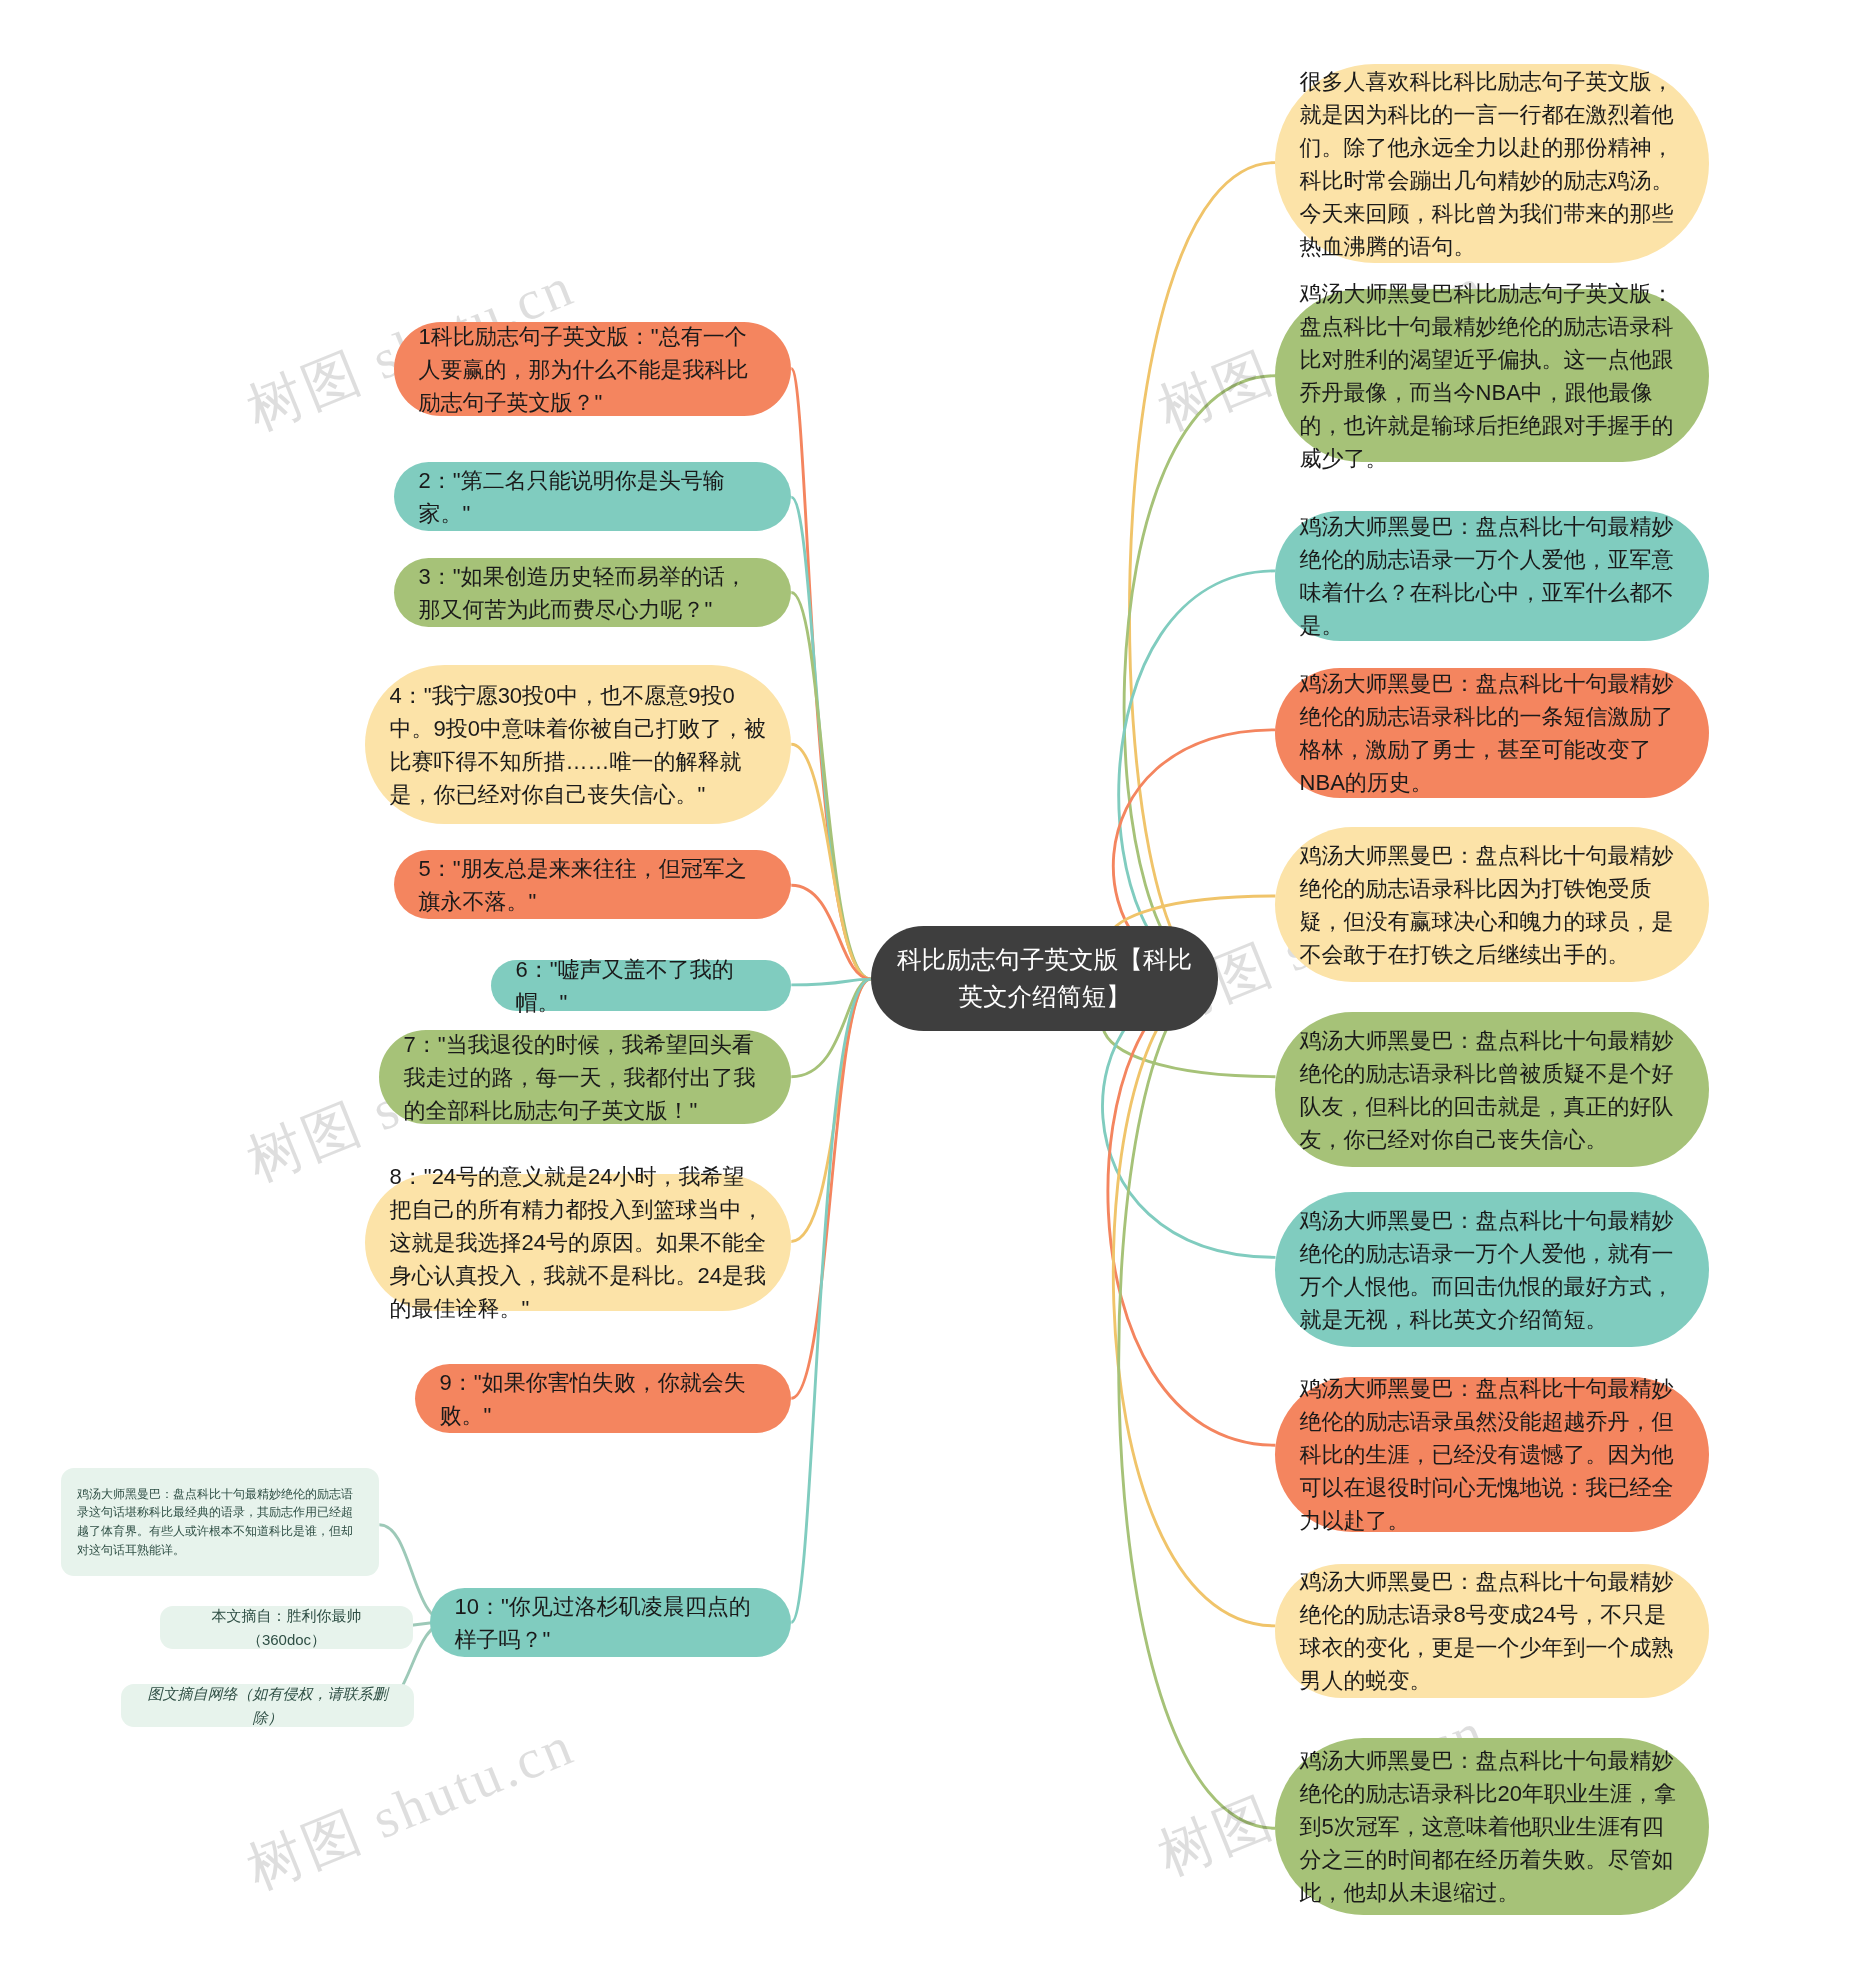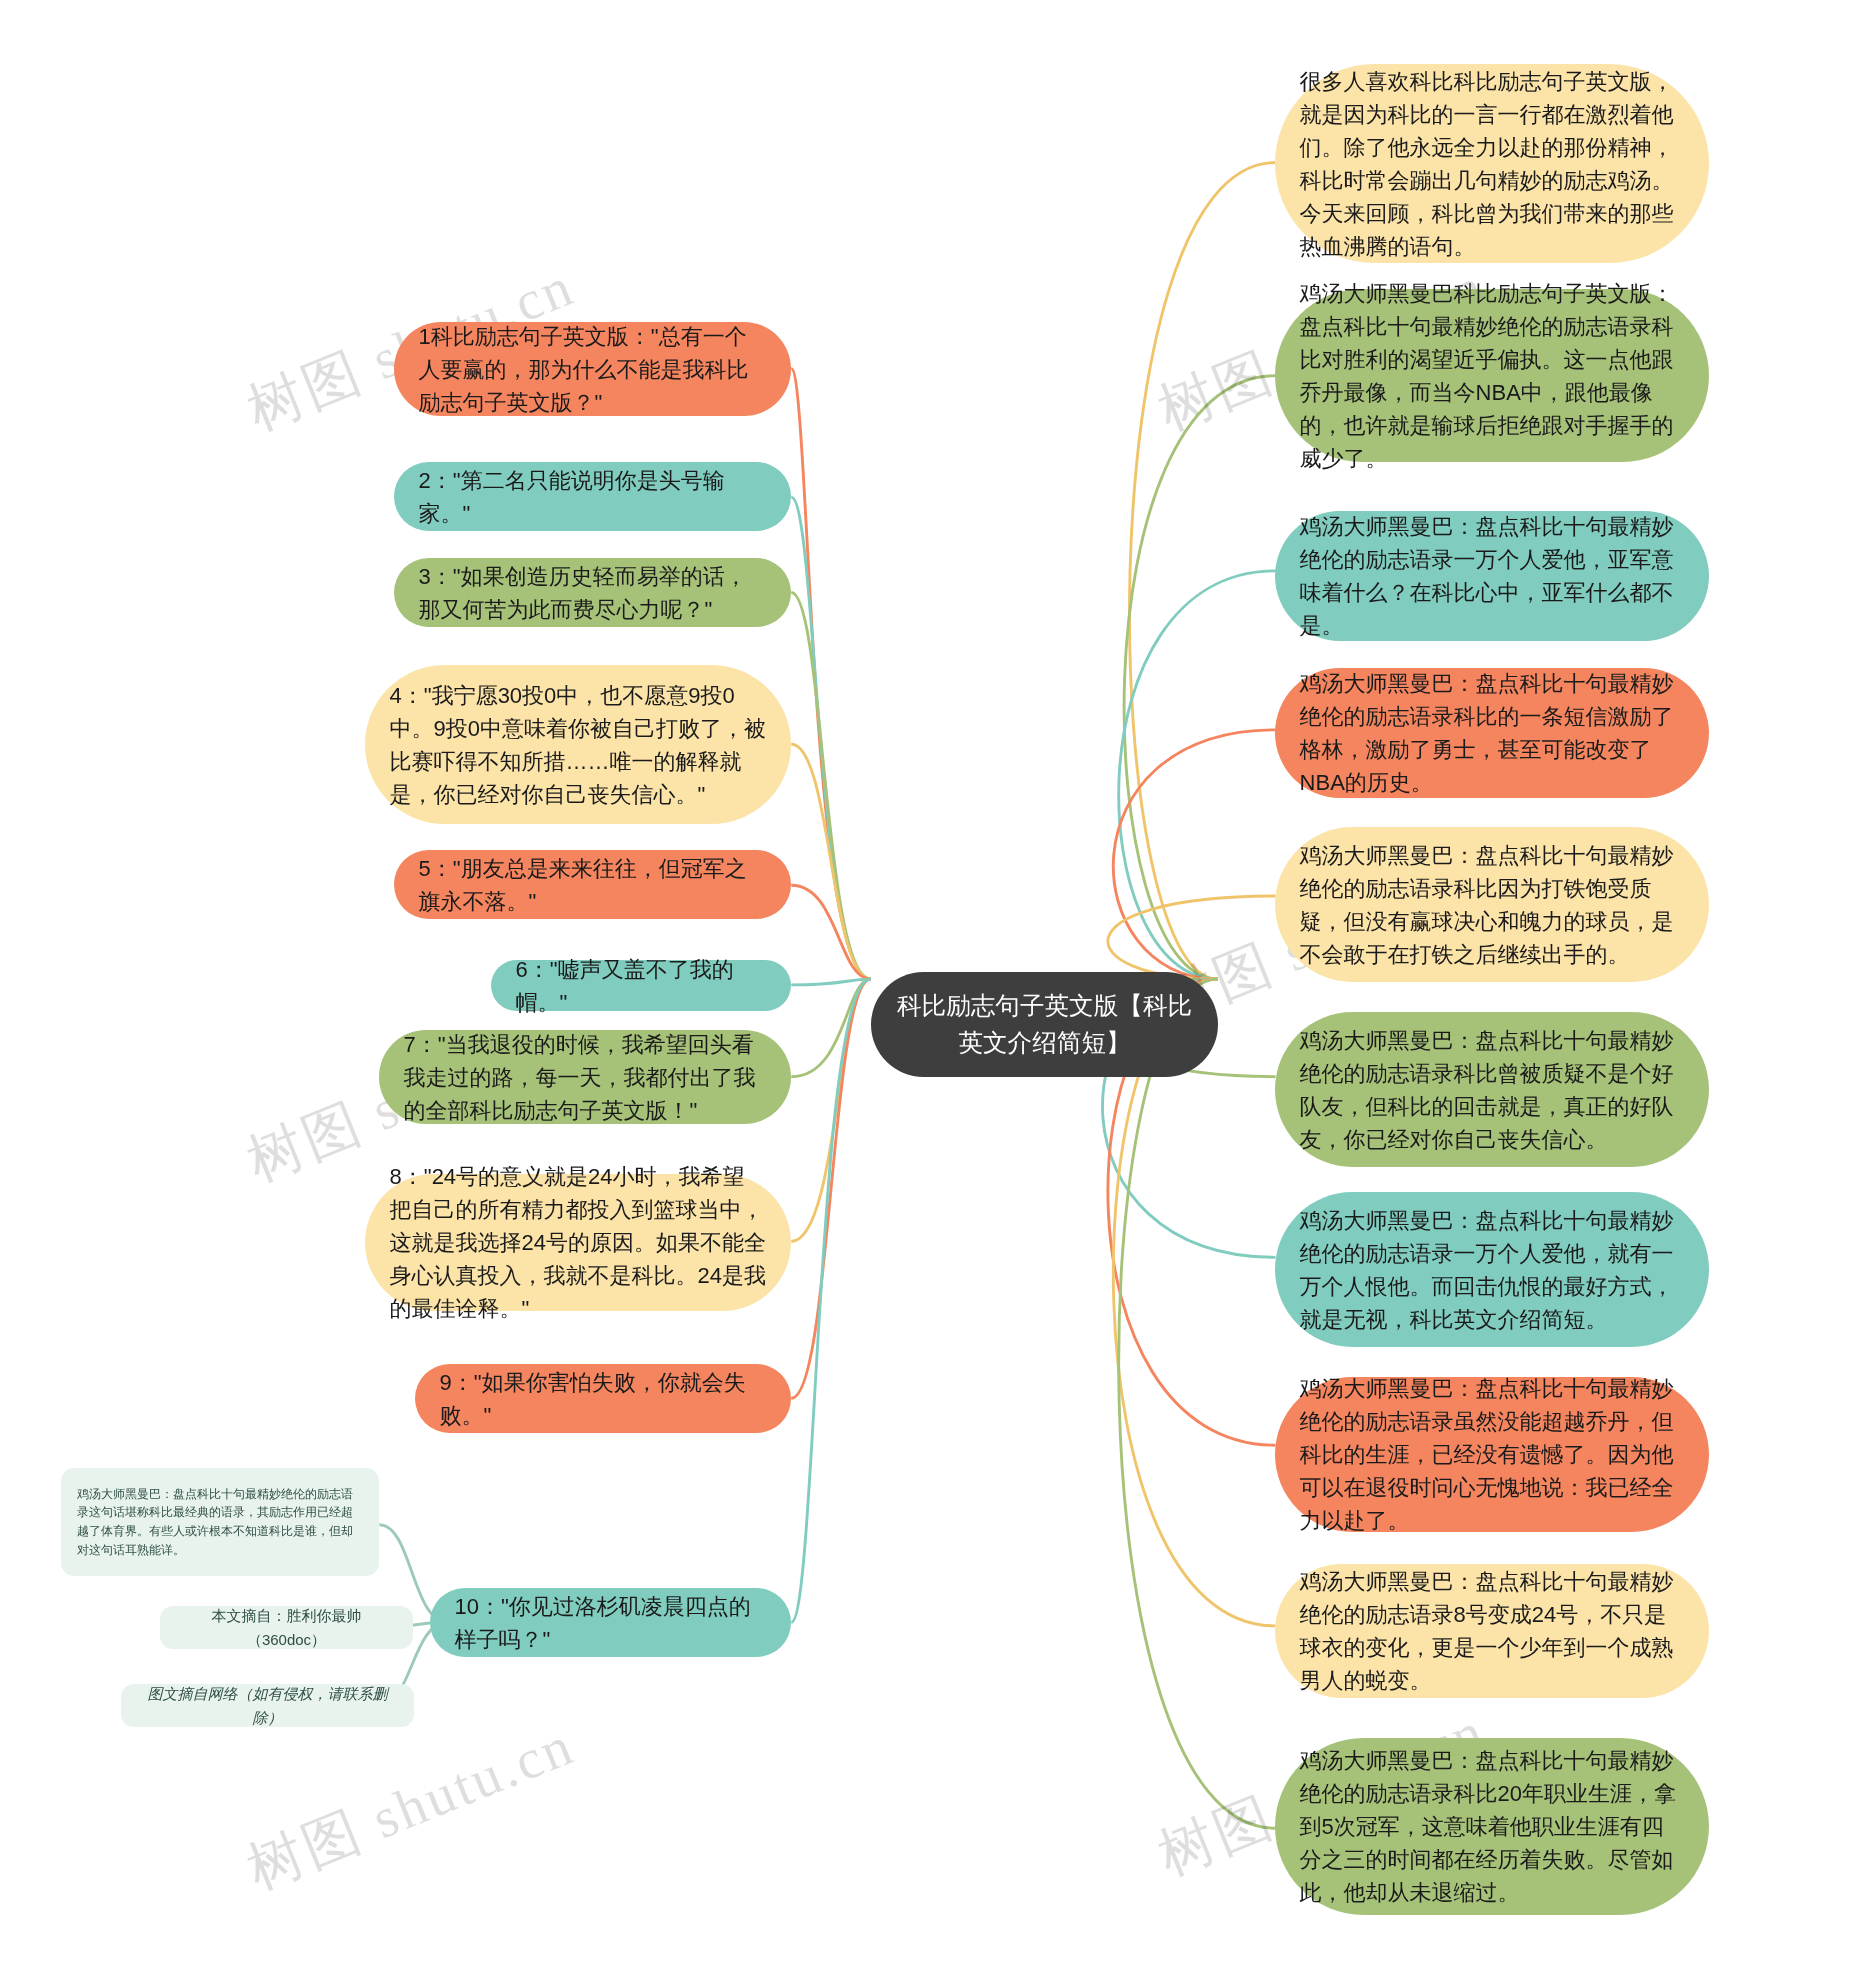--- a/index.html
+++ b/index.html
@@ -51,21 +51,20 @@
   .c-yellow{background:#FCE3A8;}
   .c-mint  {background:#E7F3EC;}
   .c-dark  {background:#3E3E3E;color:#ffffff;}
 
   .root{
     justify-content:center;
     text-align:center;
     font-size:24.6px;
     padding:19px 24.6px;
     z-index:5;
-    margin-top:46px;
   }
   .lvl1{
     font-size:22px;
     padding:16px 24.6px;
   }
   .side-note{
     font-size:12px;
     color:#2f4f45;
     padding:11.6px 16px;
     line-height:1.55;

